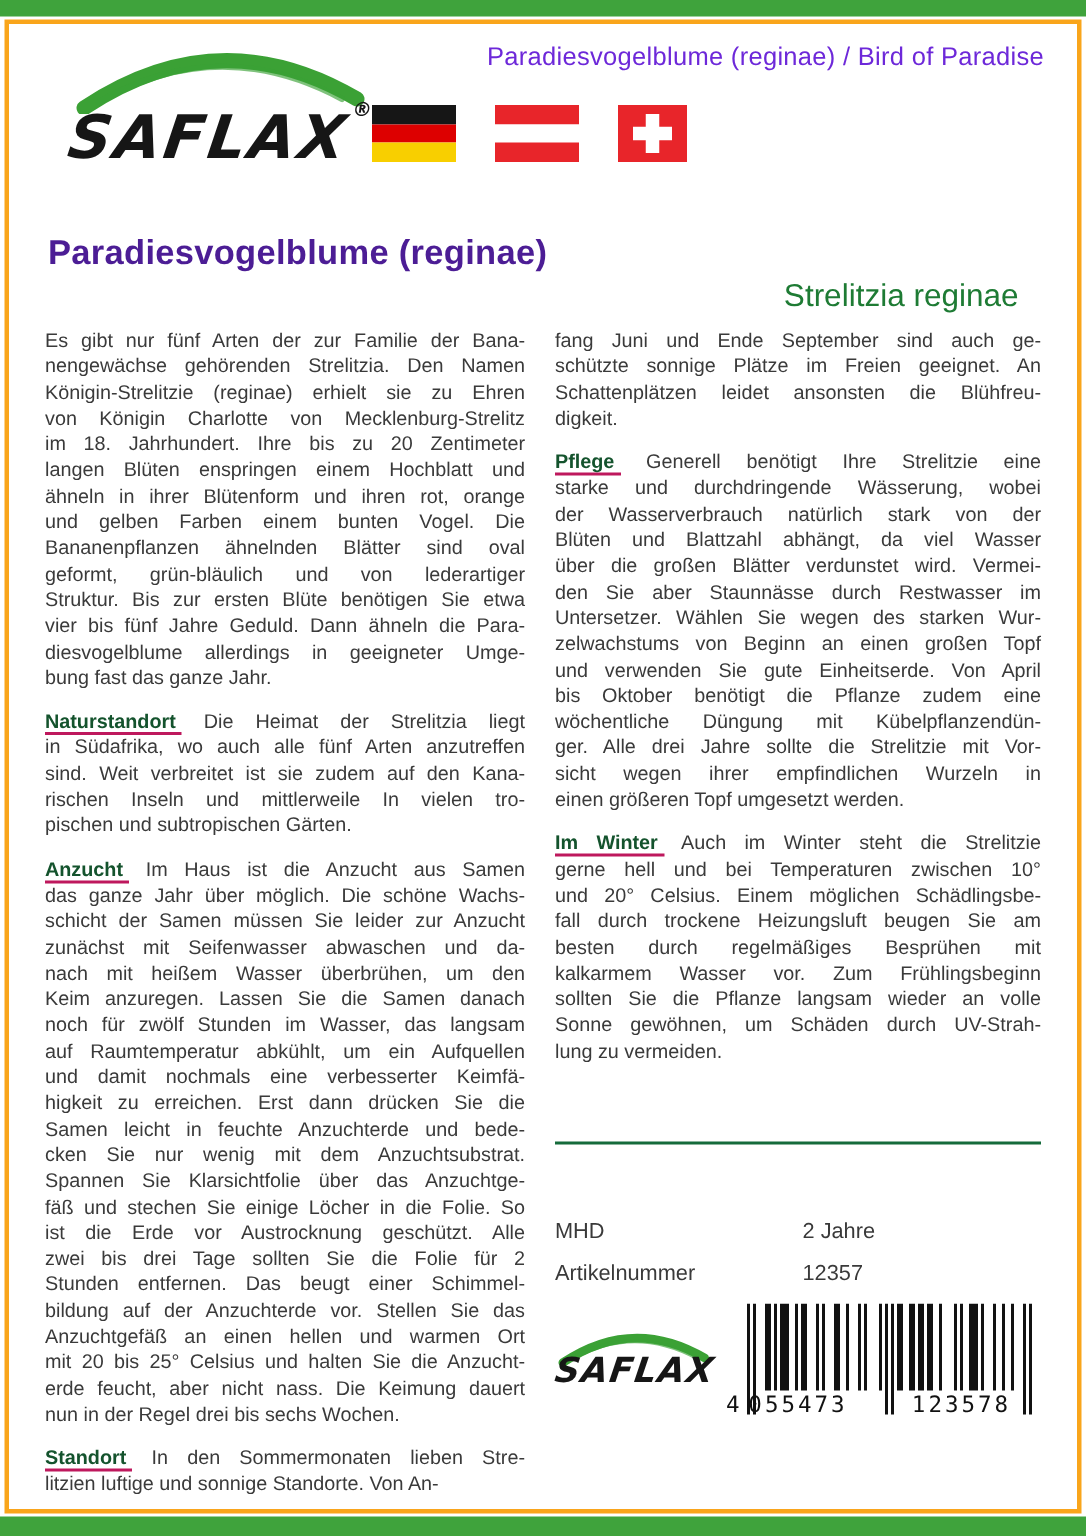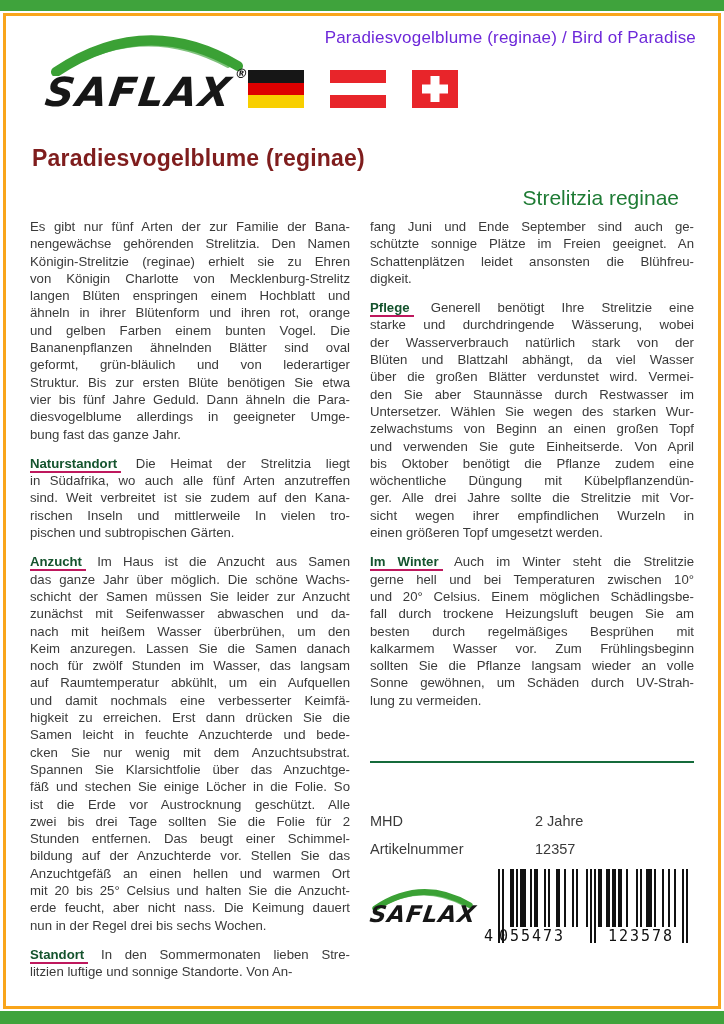--- a/index.html
+++ b/index.html
@@ -33,22 +33,22 @@
   .flag { width:56px; height:38px; display:flex; flex-direction:column; }
   .flag > div { flex:1; }
   .de-s1 { background:#161616; } .de-s2 { background:#dd0000; } .de-s3 { background:#f8cf00; }
   .at-s1 { background:#e8252a; } .at-s2 { background:#ffffff; } .at-s3 { background:#e8252a; }
   .flag-ch { width:46px; height:38px; background:#e8252a; position:relative; }
   .flag-ch .cross-v { position:absolute; left:50%; top:50%; width:9px; height:26px; background:#fff; transform:translate(-50%,-50%); }
   .flag-ch .cross-h { position:absolute; left:50%; top:50%; width:26px; height:9px; background:#fff; transform:translate(-50%,-50%); }
 
   
   .title-common {
-    position:absolute; left:32px; top:145px; font-size:23px; font-weight:bold;
-    color:#7f1d1d; letter-spacing:0.2px;
+    position:absolute; left:32px; top:155px; font-size:23px; font-weight:bold;
+    color:#4c1d95; letter-spacing:0.2px;
   }
   .title-botanical {
     position:absolute; right:45px; top:186px; font-size:21px; color:#1e7b34;
   }
 
   
   .columns {
     position:absolute; left:30px; top:218px; width:664px;
     display:flex; gap:20px; font-size:13.2px; line-height:17.3px;
   }
@@ -117,20 +117,21 @@
   <div class="title-common">Paradiesvogelblume (reginae)</div>
   <div class="title-botanical">Strelitzia reginae</div>
 
   <div class="columns">
     <div class="col" id="col-left">
         <div class="para">
           <div class="line">Es gibt nur fünf Arten der zur Familie der Bana-</div>
           <div class="line">nengewächse gehörenden Strelitzia. Den Namen</div>
           <div class="line">Königin-Strelitzie (reginae) erhielt sie zu Ehren</div>
           <div class="line">von Königin Charlotte von Mecklenburg-Strelitz</div>
+          <div class="line">im 18. Jahrhundert. Ihre bis zu 20 Zentimeter</div>
           <div class="line">langen Blüten enspringen einem Hochblatt und</div>
           <div class="line">ähneln in ihrer Blütenform und ihren rot, orange</div>
           <div class="line">und gelben Farben einem bunten Vogel. Die</div>
           <div class="line">Bananenpflanzen ähnelnden Blätter sind oval</div>
           <div class="line">geformt, grün-bläulich und von lederartiger</div>
           <div class="line">Struktur. Bis zur ersten Blüte benötigen Sie etwa</div>
           <div class="line">vier bis fünf Jahre Geduld. Dann ähneln die Para-</div>
           <div class="line">diesvogelblume allerdings in geeigneter Umge-</div>
           <div class="line last">bung fast das ganze Jahr.</div>
         </div>

